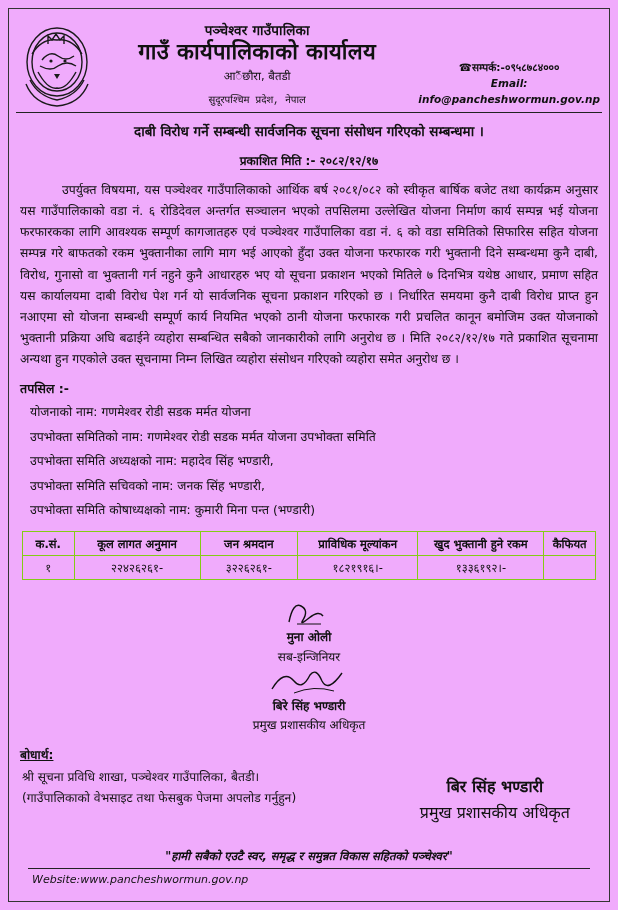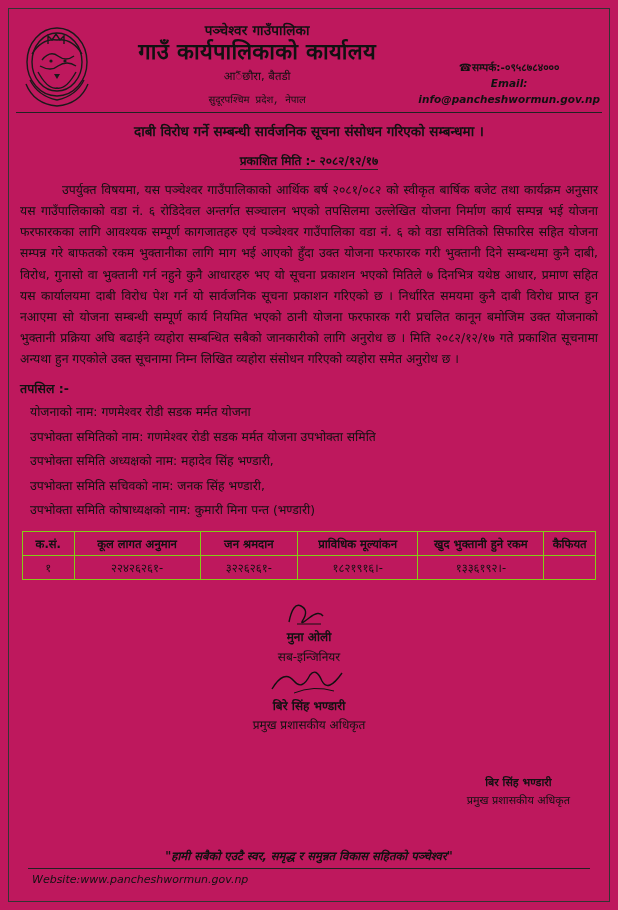--- a/index.html
+++ b/index.html
@@ -11,21 +11,21 @@
     width: 618px;
     height: 910px;
     font-family: "DejaVu Sans", sans-serif;
     color: #111;
     overflow: hidden;
   }
   .page {
     position: relative;
     width: 618px;
     height: 910px;
-    background: #be185d;
+    background: #f0abfc;
     box-sizing: border-box;
   }
   .outer-border {
     position: absolute;
     left: 8px;
     top: 8px;
     right: 8px;
     bottom: 8px;
     border: 1px solid #333;
     box-sizing: border-box;
@@ -174,21 +174,21 @@
   }
   .cc-head { font-weight: bold; text-decoration: underline; }
   .cc-line { padding-left: 2px; }
   .cc-note { padding-left: 2px; }
 
   .second-sig {
     position: absolute;
     right: 34px;
     top: 760px;
     text-align: center;
-    font-size: 11px;
+    font-size: 16px;
     line-height: 1.6;
   }
 
   
   .footer {
     position: absolute;
     left: 14px;
     right: 14px;
     bottom: 10px;
   }
@@ -309,20 +309,25 @@
           <svg width="90" height="28" viewBox="0 0 90 28">
             <path d="M8 22 Q20 2 30 14 Q38 24 46 8 Q52 0 58 14 Q64 26 78 6" fill="none" stroke="#111" stroke-width="1.4"></path>
             <path d="M30 26 Q50 18 70 24" fill="none" stroke="#111" stroke-width="1"></path>
           </svg>
         </div>
         <div class="sig-name">बिरे सिंह भण्डारी</div>
         <div class="sig-title">प्रमुख प्रशासकीय अधिकृत</div>
       </div>
     </div>
 
+    <div class="cc">
+      <div class="cc-head">बोधार्थ:</div>
+      <div class="cc-line">श्री सूचना प्रविधि शाखा, पञ्चेश्वर गाउँपालिका, बैतडी।</div>
+      <div class="cc-note">(गाउँपालिकाको वेभसाइट तथा फेसबुक पेजमा अपलोड गर्नुहुन)</div>
+    </div>
 
     <div class="second-sig">
       <div class="sig-name">बिर सिंह भण्डारी</div>
       <div class="sig-title">प्रमुख प्रशासकीय अधिकृत</div>
     </div>
 
     <div class="footer">
       <div class="slogan">"हामी सबैको एउटै स्वर, समृद्ध र समुन्नत विकास सहितको पञ्चेश्वर"</div>
       <hr class="foot-rule">
       <div class="foot-row">

